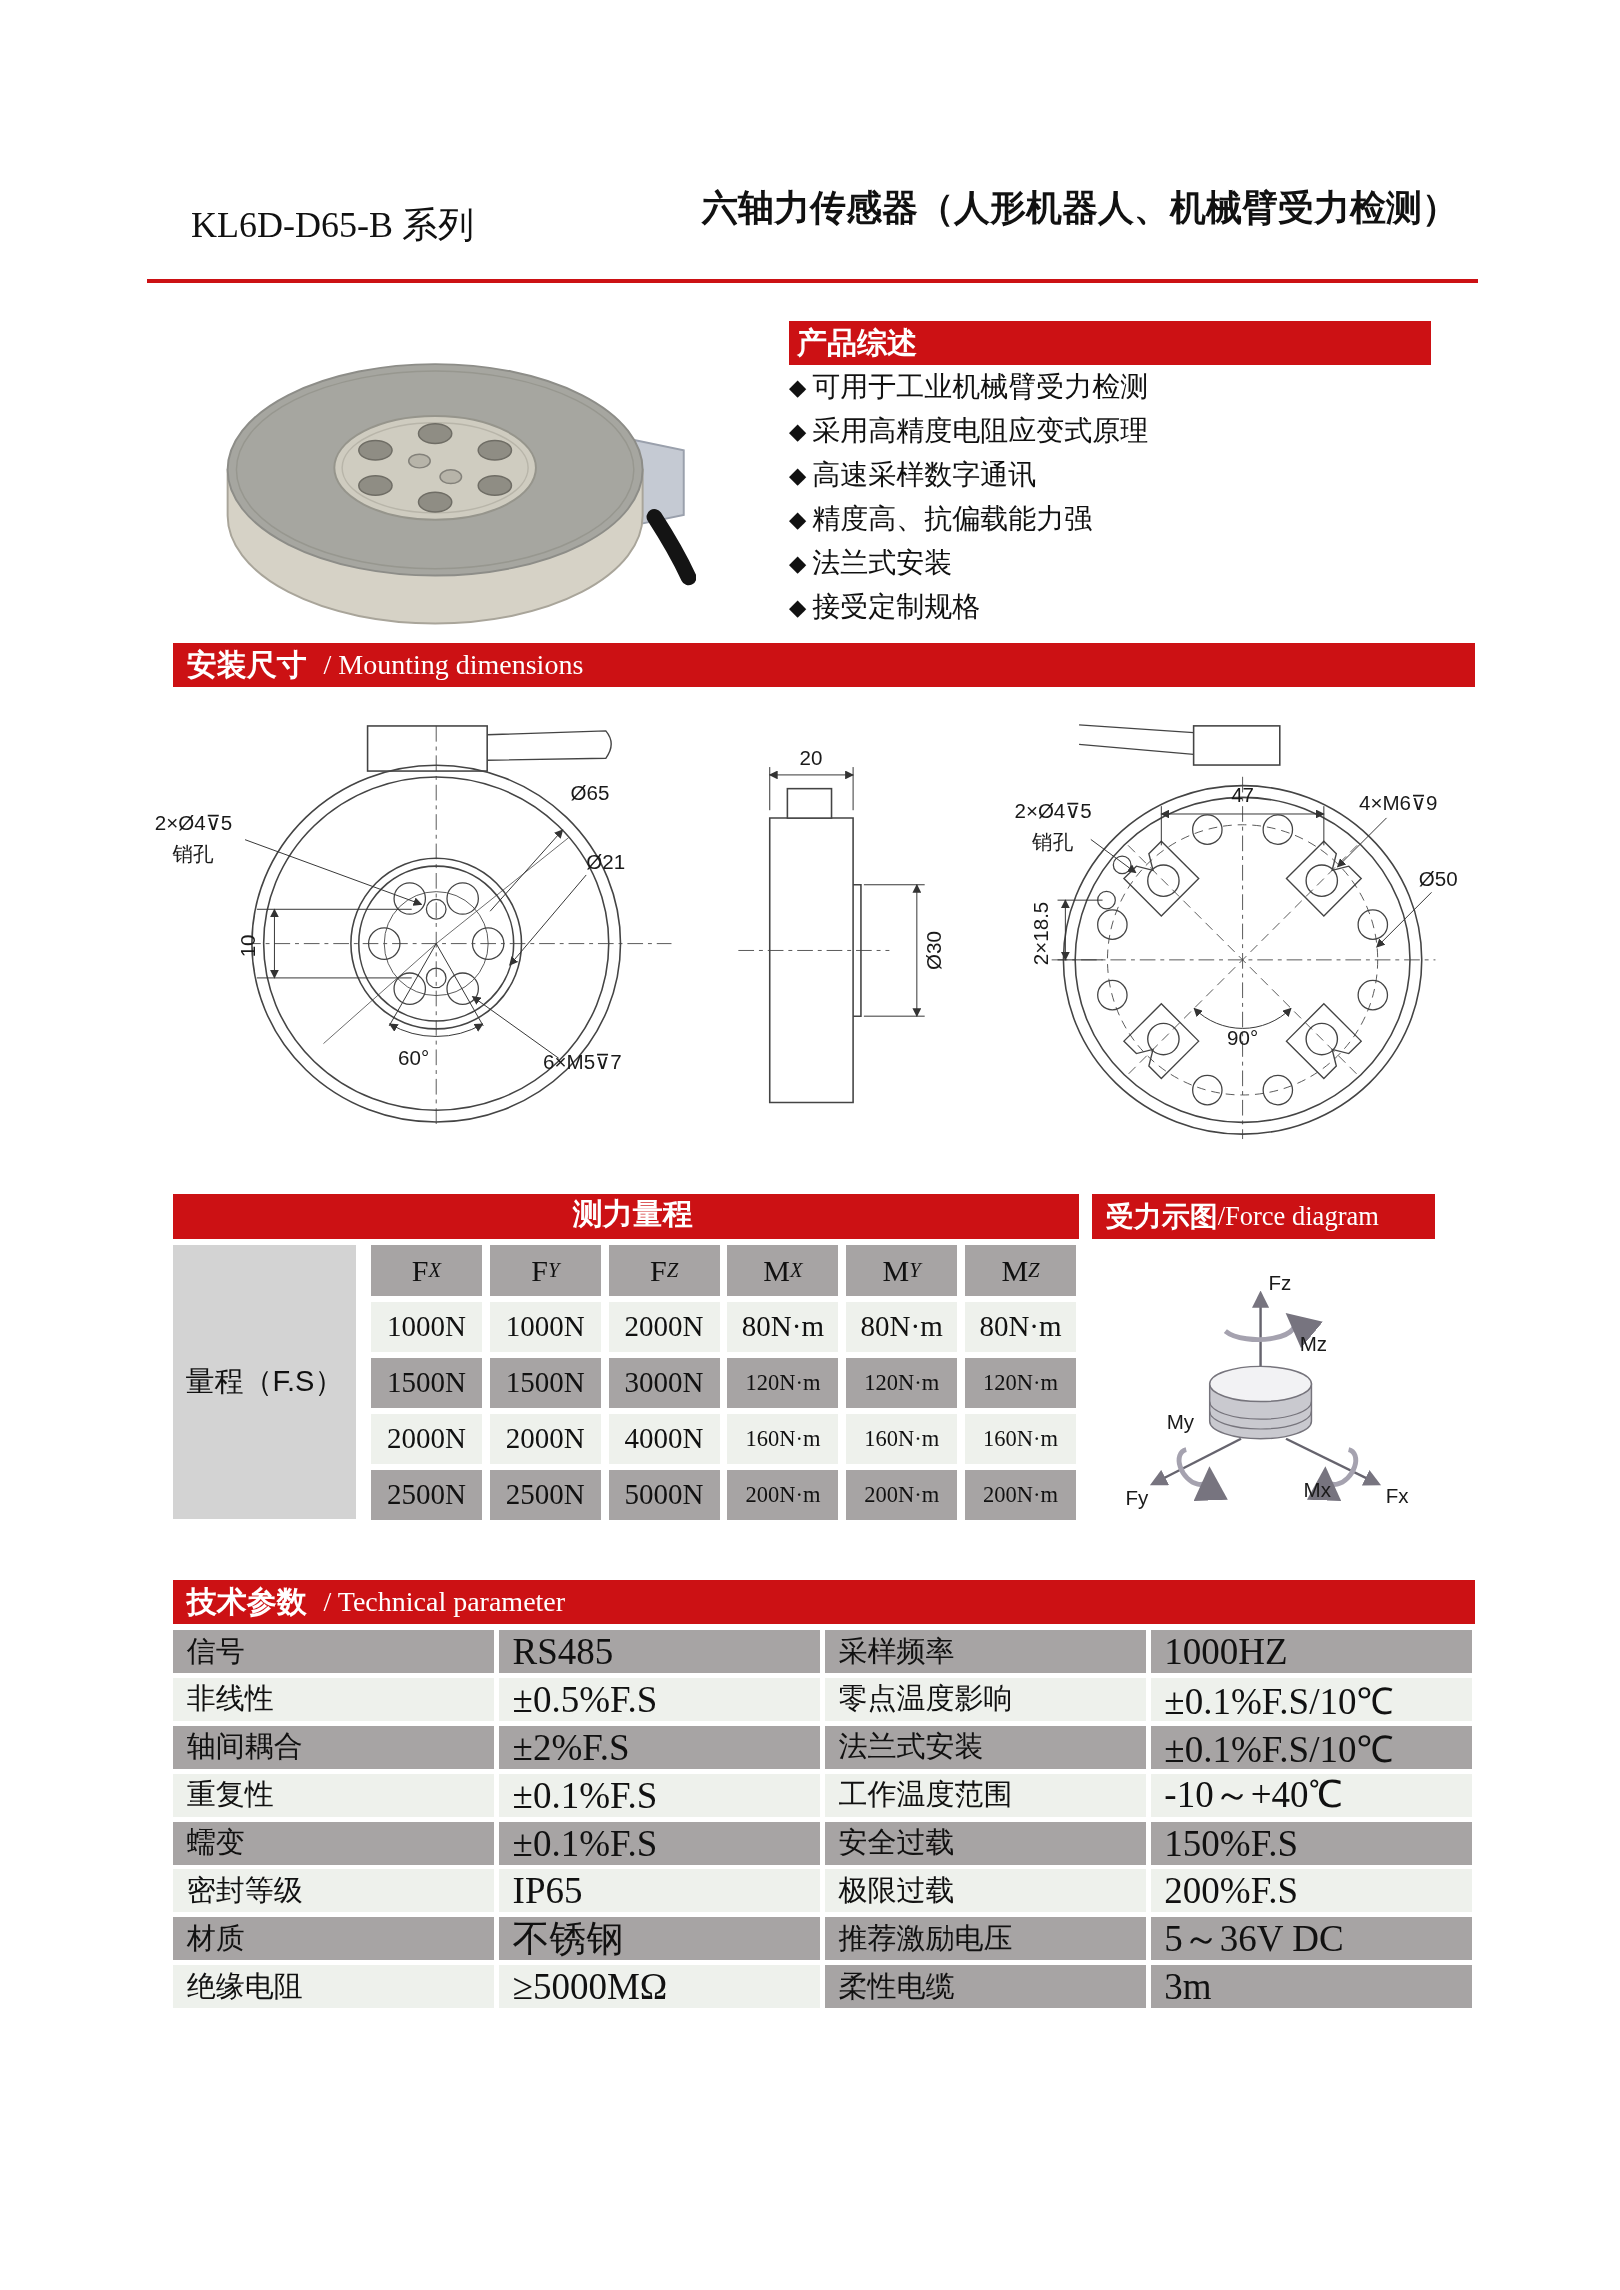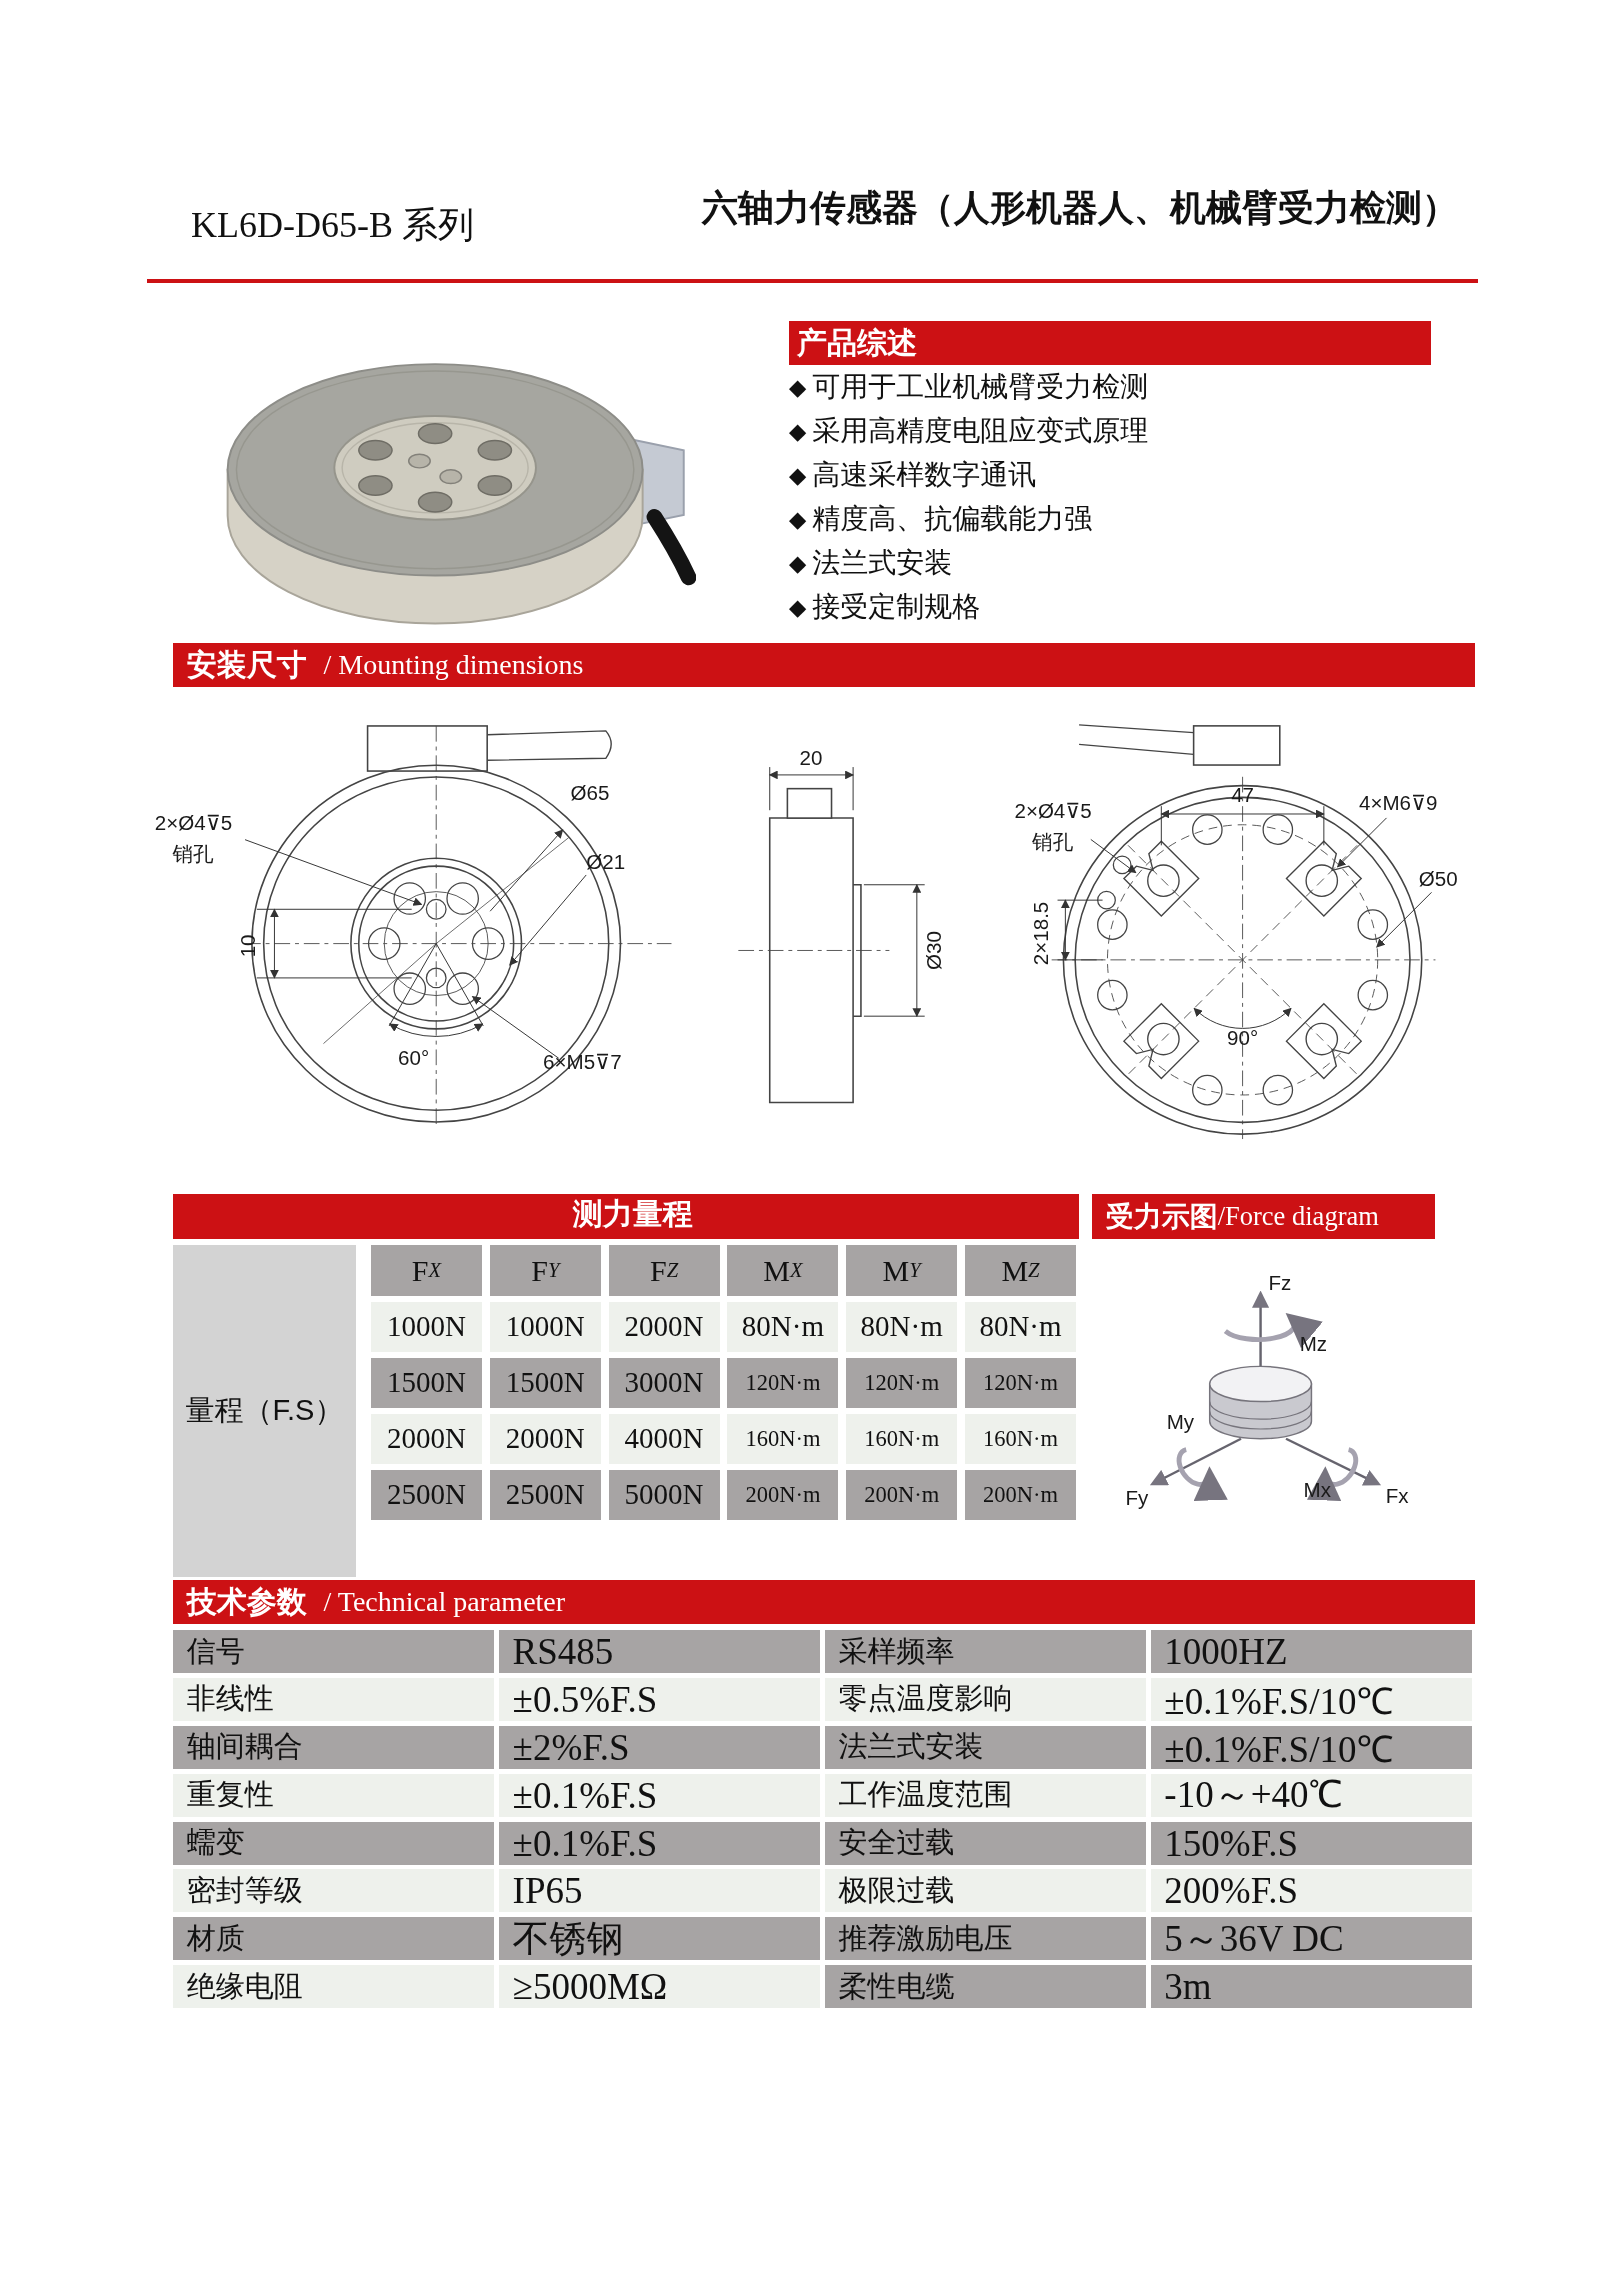--- a/index.html
+++ b/index.html
@@ -30,21 +30,21 @@
   .bullets { left:789px; top:365px; width:667px; }
   .bullets li { list-style:none; display:flex; align-items:center; height:44px;
                 font-family:"Liberation Serif", serif; font-size:28px; }
   .diamond { font-size:22.5px; margin-right:5.9px; font-family:"DejaVu Sans", sans-serif; }
 
   
   svg text { font-family:"Liberation Sans", sans-serif; font-size:21px; fill:#1a1a1a; }
 
   
   .mr-table { left:173px; top:1245px; width:906px; height:274px; }
-  .mr-label { position:absolute; left:0; top:0; width:183px; height:332px; background:#d3d3d3;
+  .mr-label { position:absolute; left:0; top:0; width:183px; height:274px; background:#d3d3d3;
               display:flex; align-items:center; justify-content:center; font-size:29px; }
   .mr-grid { position:absolute; left:198px; top:0; display:grid;
              grid-template-columns:repeat(6,111px); grid-template-rows:51px repeat(4,50px);
              column-gap:7.8px; row-gap:5.9px; }
   .cell { display:flex; align-items:center; justify-content:center;
           font-family:"Liberation Serif", serif; font-size:29px; }
   .cell.hdr { background:#a7a4a4; font-size:30px; }
   .cell.hdr sub { font-style:italic; font-size:20.6px; }
   .cell.light { background:#eef1ec; }
   .cell.gray  { background:#a7a4a4; }

